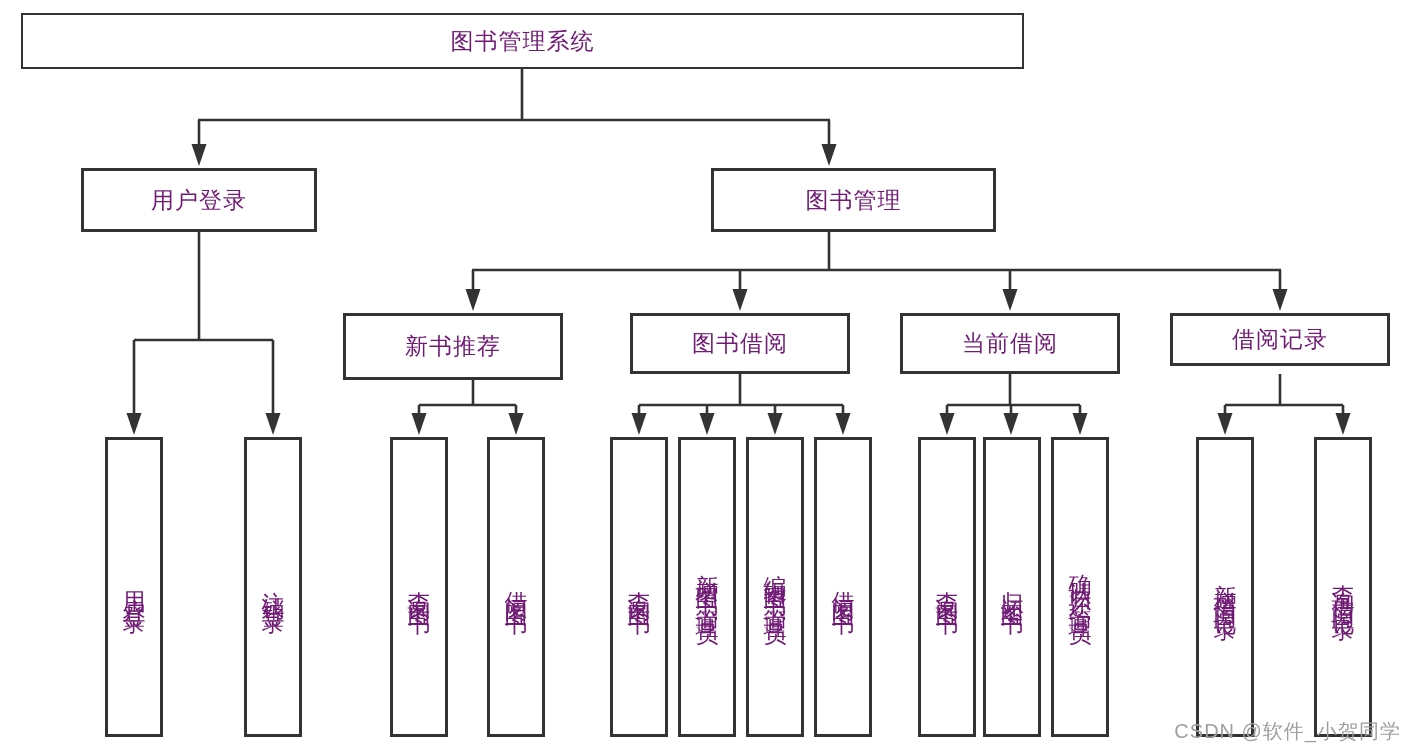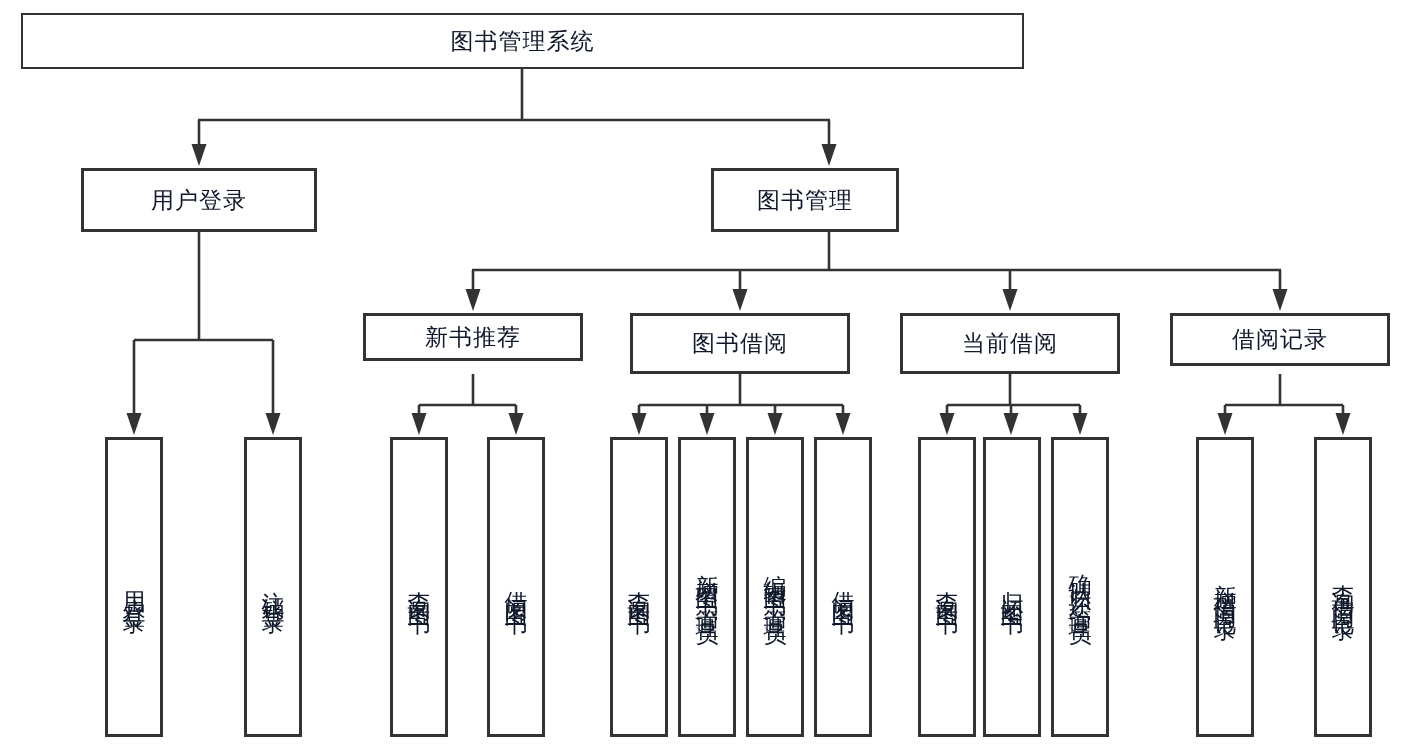--- a/index.html
+++ b/index.html
@@ -1,20 +1,20 @@
 <!DOCTYPE html>
 <html><head>
 <meta charset="utf-8">
 <style>
   html,body{margin:0;padding:0;background:#ffffff;}
   body{font-family:"Liberation Sans","DejaVu Sans",sans-serif;}
   .stage{position:relative;width:1405px;height:747px;background:#ffffff;overflow:hidden;}
   .stage svg{position:absolute;left:0;top:0;}
   .box{position:absolute;box-sizing:border-box;background:#ffffff;border:3px solid #333333;
-       display:flex;align-items:center;justify-content:center;color:#0f172a;}
+       display:flex;align-items:center;justify-content:center;color:#701a75;}
   .root{border-width:2px;}
   .hlabel{font-size:23px;letter-spacing:1px;white-space:nowrap;}
   .vtext{writing-mode:vertical-rl;text-orientation:mixed;font-size:23px;letter-spacing:7px;
          line-height:1;white-space:nowrap;}
   .watermark{position:absolute;right:4px;bottom:2px;font-size:20px;color:#9e9e9e;
              letter-spacing:1px;white-space:nowrap;z-index:5;}
 </style>
 </head>
 <body>
 
@@ -60,25 +60,25 @@
     </g>
   </svg>
 
   <div class="box root" style="left:21px;top:13px;width:1003px;height:56px;">
     <span class="hlabel">图书管理系统</span>
   </div>
 
   <div class="box" style="left:81px;top:168px;width:236px;height:64px;">
     <span class="hlabel">用户登录</span>
   </div>
-  <div class="box" style="left:711px;top:168px;width:188px;height:64px;">
+  <div class="box" style="left:711px;top:168px;width:285px;height:64px;">
     <span class="hlabel">图书管理</span>
   </div>
 
-  <div class="box" style="left:363px;top:313px;width:220px;height:48px;">
+  <div class="box" style="left:343px;top:313px;width:220px;height:67px;">
     <span class="hlabel">新书推荐</span>
   </div>
   <div class="box" style="left:900px;top:313px;width:220px;height:61px;">
     <span class="hlabel">当前借阅</span>
   </div>
   <div class="box" style="left:630px;top:313px;width:220px;height:61px;">
     <span class="hlabel">图书借阅</span>
   </div>
   <div class="box" style="left:1170px;top:313px;width:220px;height:53px;">
     <span class="hlabel">借阅记录</span>
@@ -117,14 +117,15 @@
   <div class="box" style="left:1051px;top:437px;width:58px;height:300px;">
     <span class="vtext">确认归还（管理员）</span>
   </div>
   <div class="box" style="left:1196px;top:437px;width:58px;height:300px;">
     <span class="vtext">新增借阅记录</span>
   </div>
   <div class="box" style="left:1314px;top:437px;width:58px;height:300px;">
     <span class="vtext">查询借阅记录</span>
   </div>
 
+  <div class="watermark">CSDN @软件_小贺同学</div>
 
 </div>
 
 </body></html>

